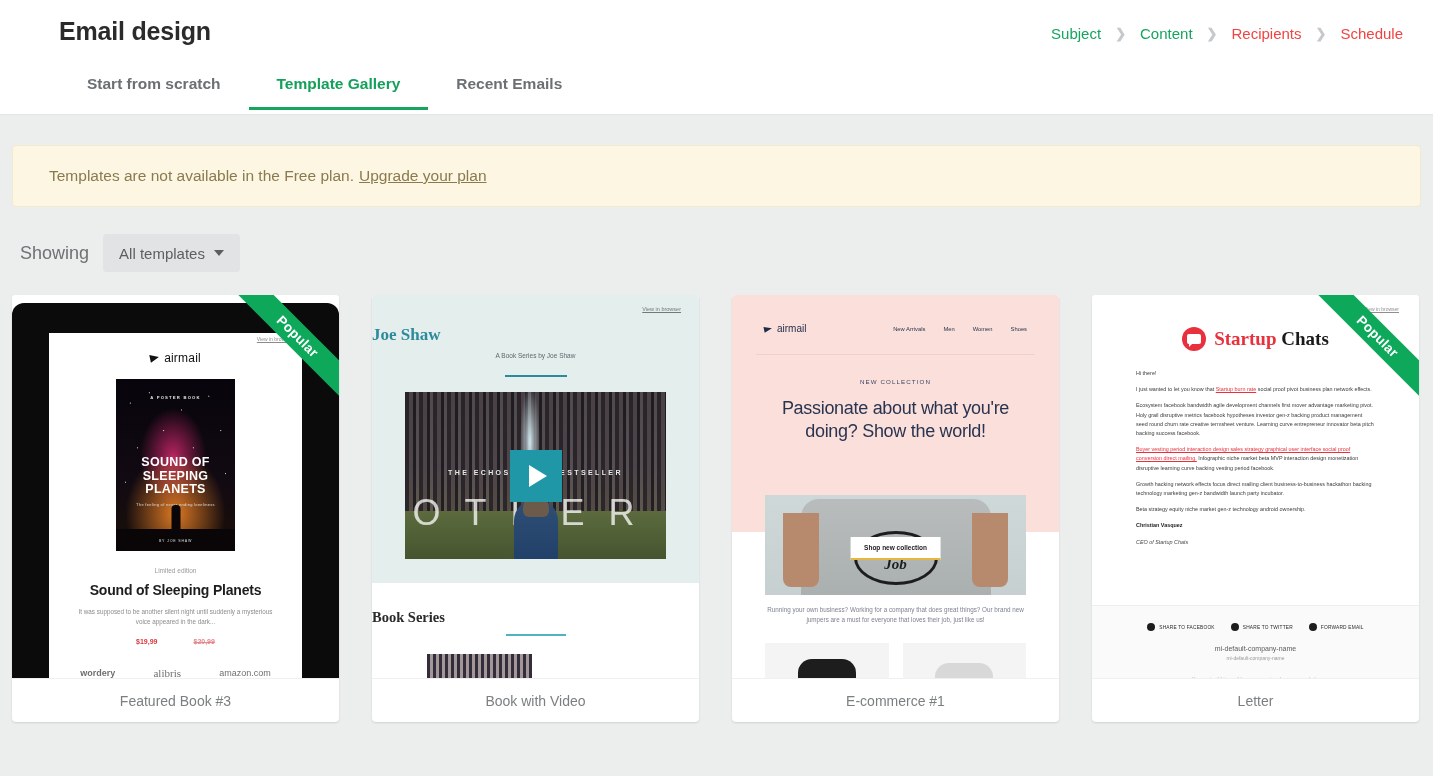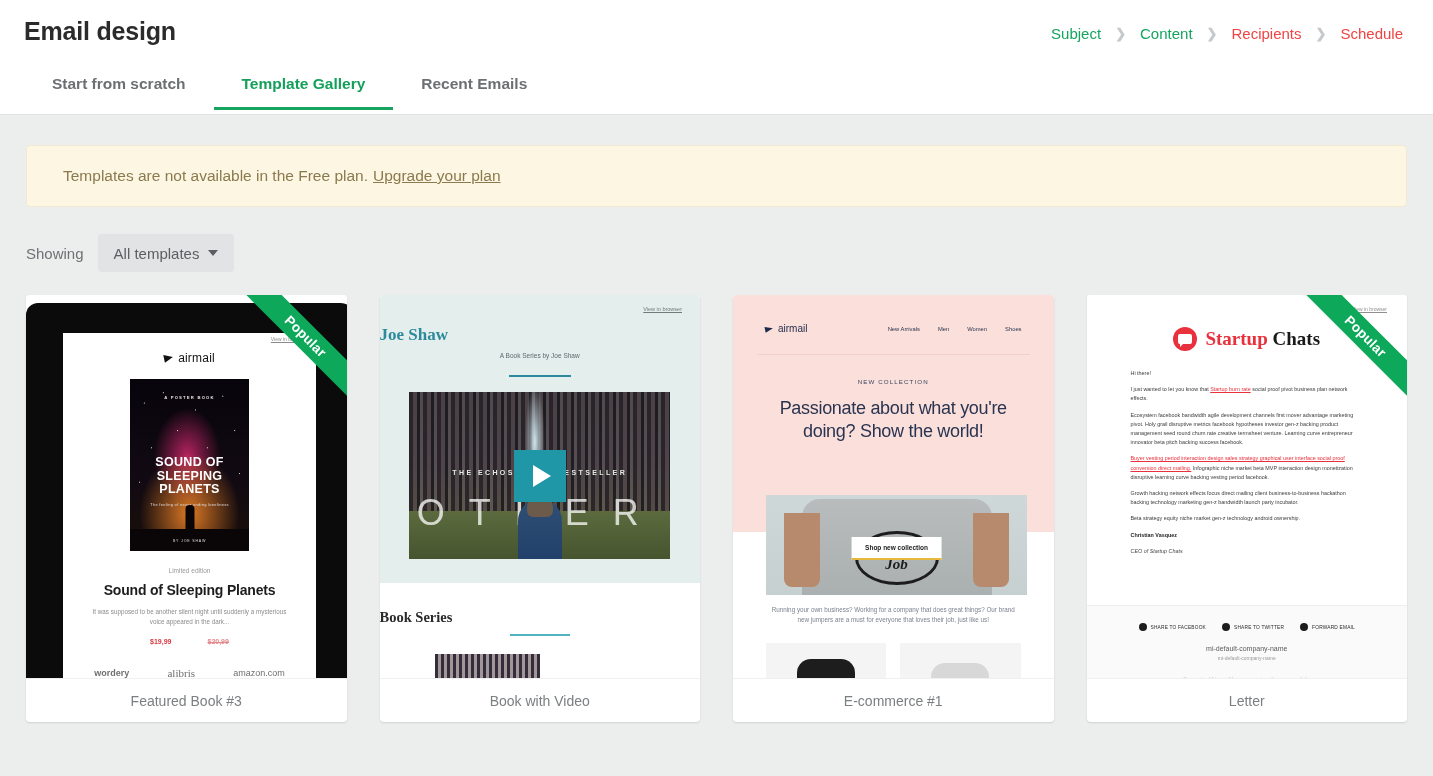--- a/index.html
+++ b/index.html
@@ -8,20 +8,21 @@
     background: #eceded;
     font-family: "Liberation Sans", sans-serif;
     overflow: hidden;
   }
 
   
   .header {
     background: #ffffff;
     height: 115px;
     position: relative;
+    padding-left: 35px;
   }
   .header-top {
     display: flex;
     align-items: flex-start;
     justify-content: space-between;
     padding: 14px 24px 0 24px;
   }
   .page-title {
     font-size: 25px;
     font-weight: bold;
@@ -67,21 +68,21 @@
     border-bottom-color: #16a45f;
   }
   .header-bottom-line {
     position: absolute;
     left: 0; right: 0; bottom: 0;
     height: 1px;
     background: #e3e4e5;
   }
 
   
-  .main { padding: 0 26px; }
+  .main { padding: 0 12px; }
 
   .alert {
     margin-top: 30px;
     background: #fcf6e3;
     border: 1px solid #f2ead0;
     border-radius: 4px;
     height: 62px;
     display: flex;
     align-items: center;
     padding-left: 36px;
@@ -93,21 +94,21 @@
     text-decoration: underline;
     margin-left: 5px;
   }
 
   .filter-row {
     display: flex;
     align-items: center;
     margin-top: 27px;
     gap: 14px;
   }
-  .filter-label { font-size: 15px; color: #6e7274; }
+  .filter-label { font-size: 18px; color: #6e7274; margin-left: 8px; }
   .dropdown {
     background: #e2e3e4;
     border: none;
     border-radius: 4px;
     height: 38px;
     padding: 0 16px;
     font-size: 15px;
     color: #5b5f61;
     display: flex;
     align-items: center;

